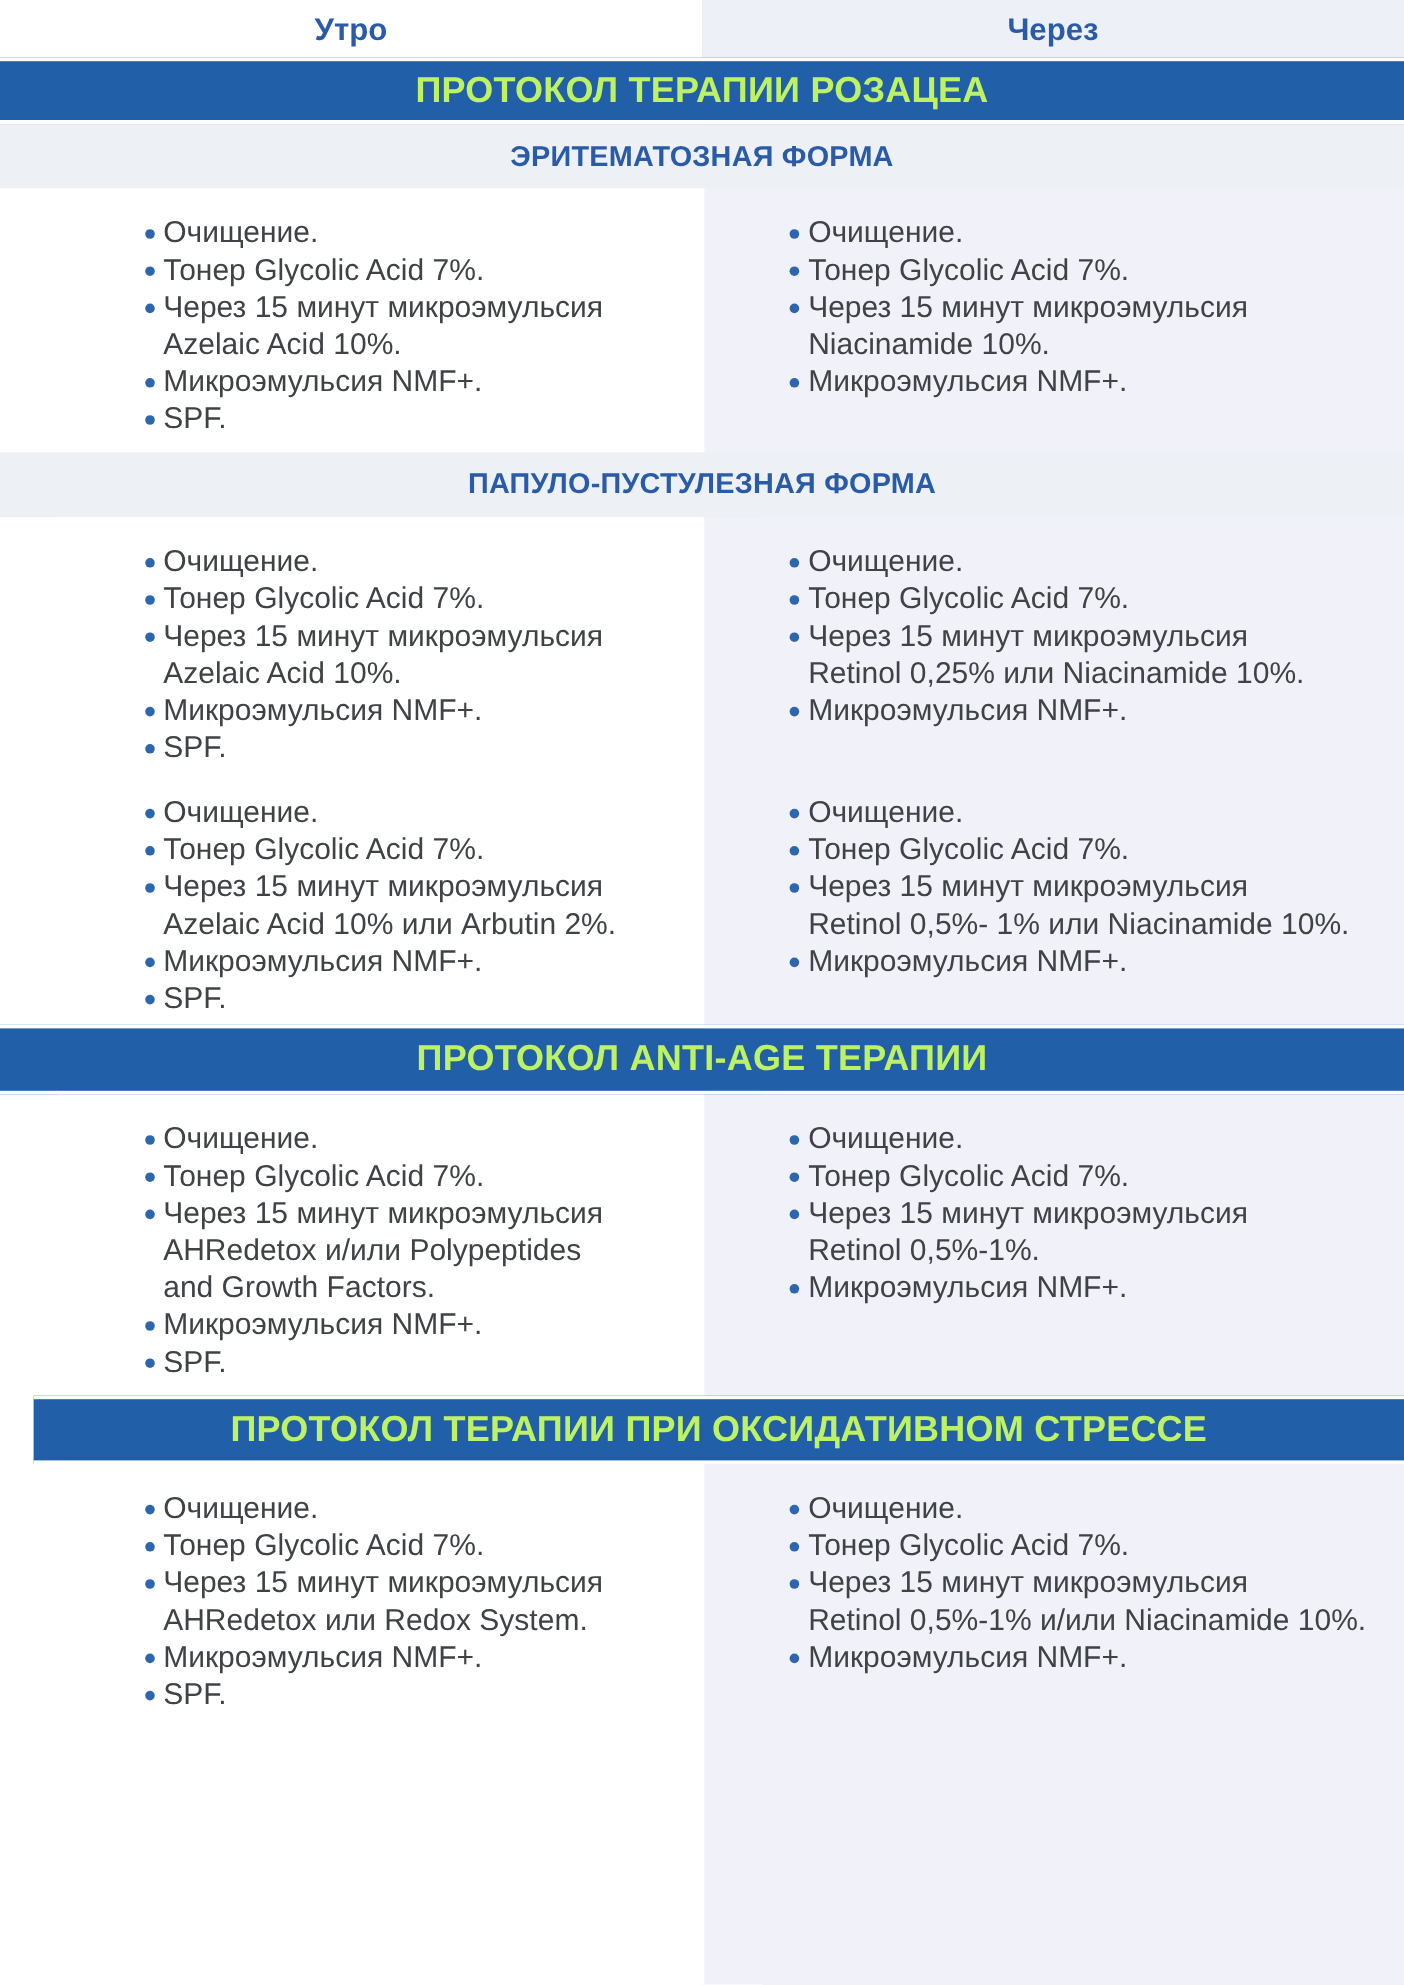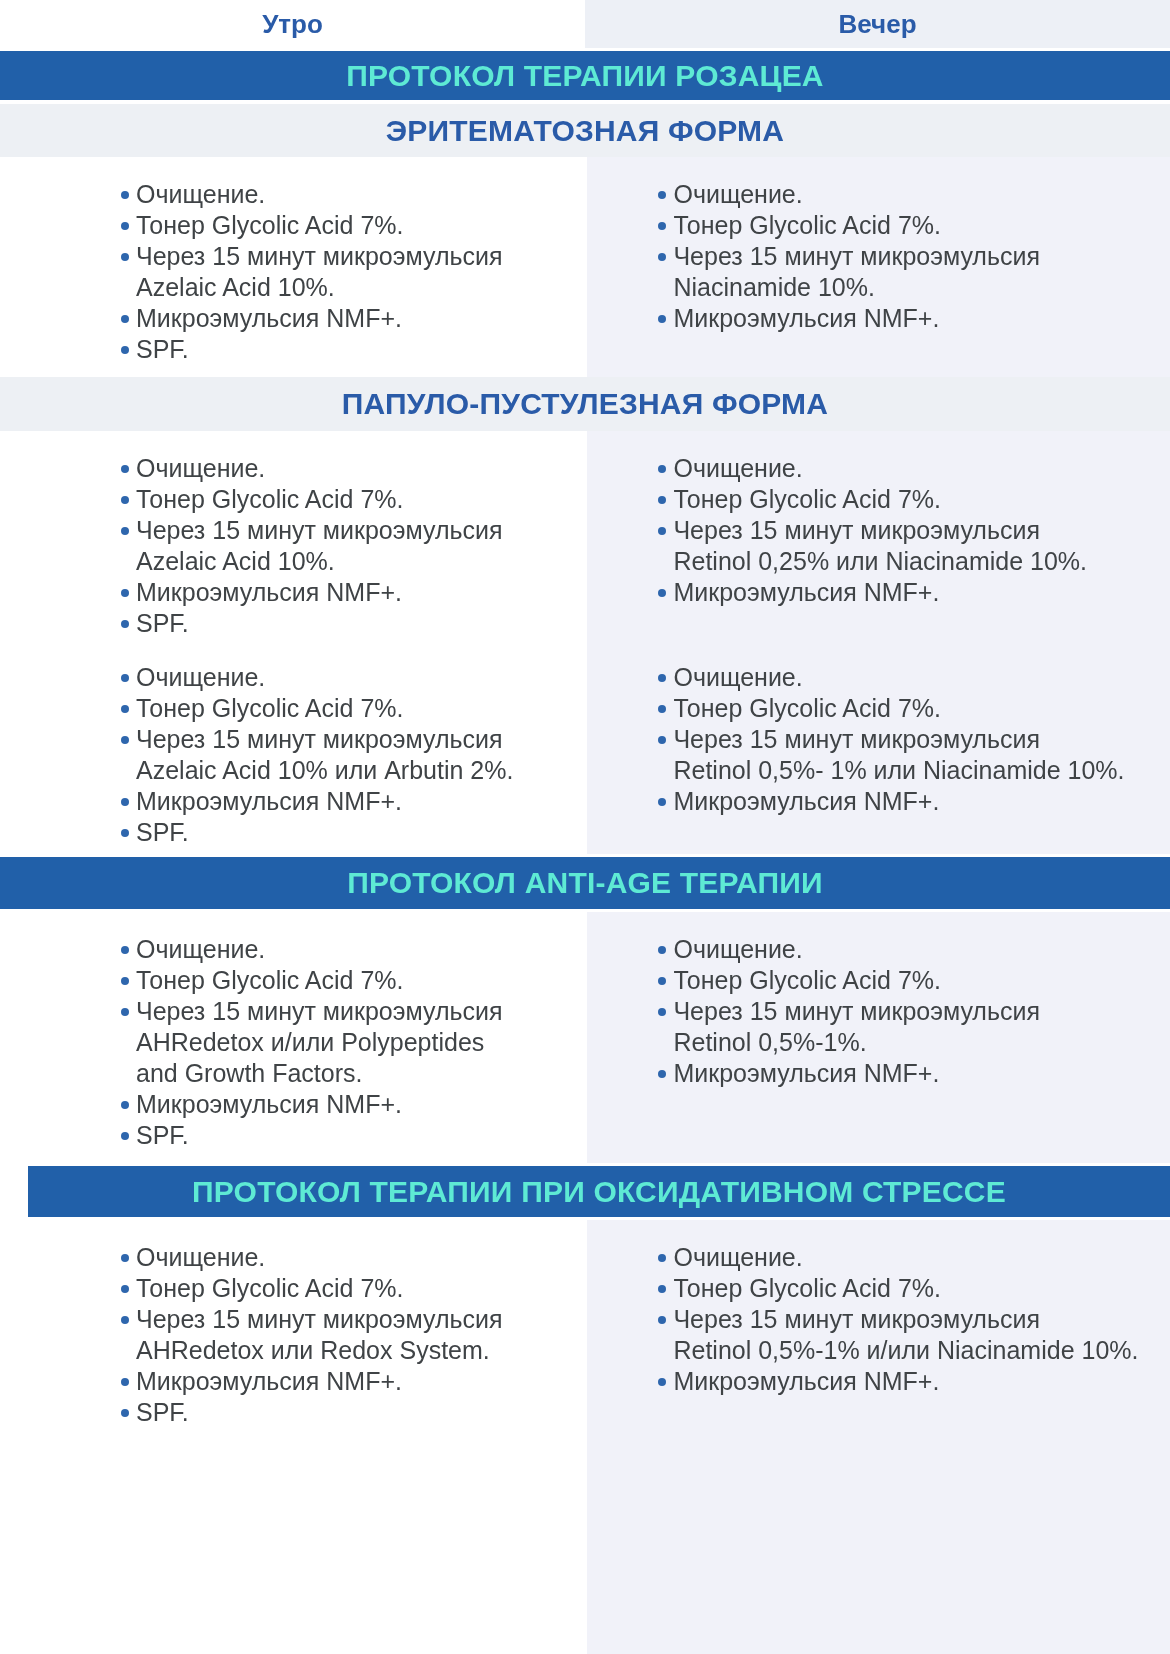--- a/index.html
+++ b/index.html
@@ -40,28 +40,28 @@
   .hcell.evening { background: #edf0f6; }
 
   .banner {
     position: relative; z-index: 1;
     display: flex; align-items: center; justify-content: center;
     flex: 0 0 auto;
     text-align: center;
   }
   .banner.dark {
     background: #2160a9;
-    color: #5eead4;
+    color: #bef264;
     font-size: 30px; font-weight: bold;
     letter-spacing: 0.2px;
   }
   .banner.light {
     background: #edf0f4;
     color: #2a5ba8;
-    font-size: 30px; font-weight: bold;
+    font-size: 24px; font-weight: bold;
     letter-spacing: 0.2px;
   }
   .banner.b-rosacea   { height: 56px; border-top: 3px solid #fff; border-bottom: 4px solid #fff; }
   .banner.l-eryth     { height: 53px; }
   .banner.l-papulo    { height: 54px; justify-content: center; }
   .banner.b-pigment   { height: 61px; border-top: 3px solid #fff; border-bottom: 3px solid #fff; }
   .banner.b-antiage   { height: 58px; border-top: 3px solid #fff; border-bottom: 3px solid #fff; }
   .banner.b-oxidative { height: 57px; border-top: 3px solid #fff; border-bottom: 3px solid #fff; margin-left: 28px; }
 
   .content-row {
@@ -103,21 +103,21 @@
 
 <div class="page">
 
   <div class="evening-strip"></div>
 
   <div class="header-row">
     <div class="hcell morning">
       <span>Утро</span>
     </div>
     <div class="hcell evening">
-      <span>Вечер</span>
+      <span>Через</span>
     </div>
   </div>
 
   <div class="banner dark b-rosacea">
     <span>ПРОТОКОЛ ТЕРАПИИ РОЗАЦЕА</span>
   </div>
 
   <div class="banner light l-eryth">
     <span>ЭРИТЕМАТОЗНАЯ ФОРМА</span>
   </div>

